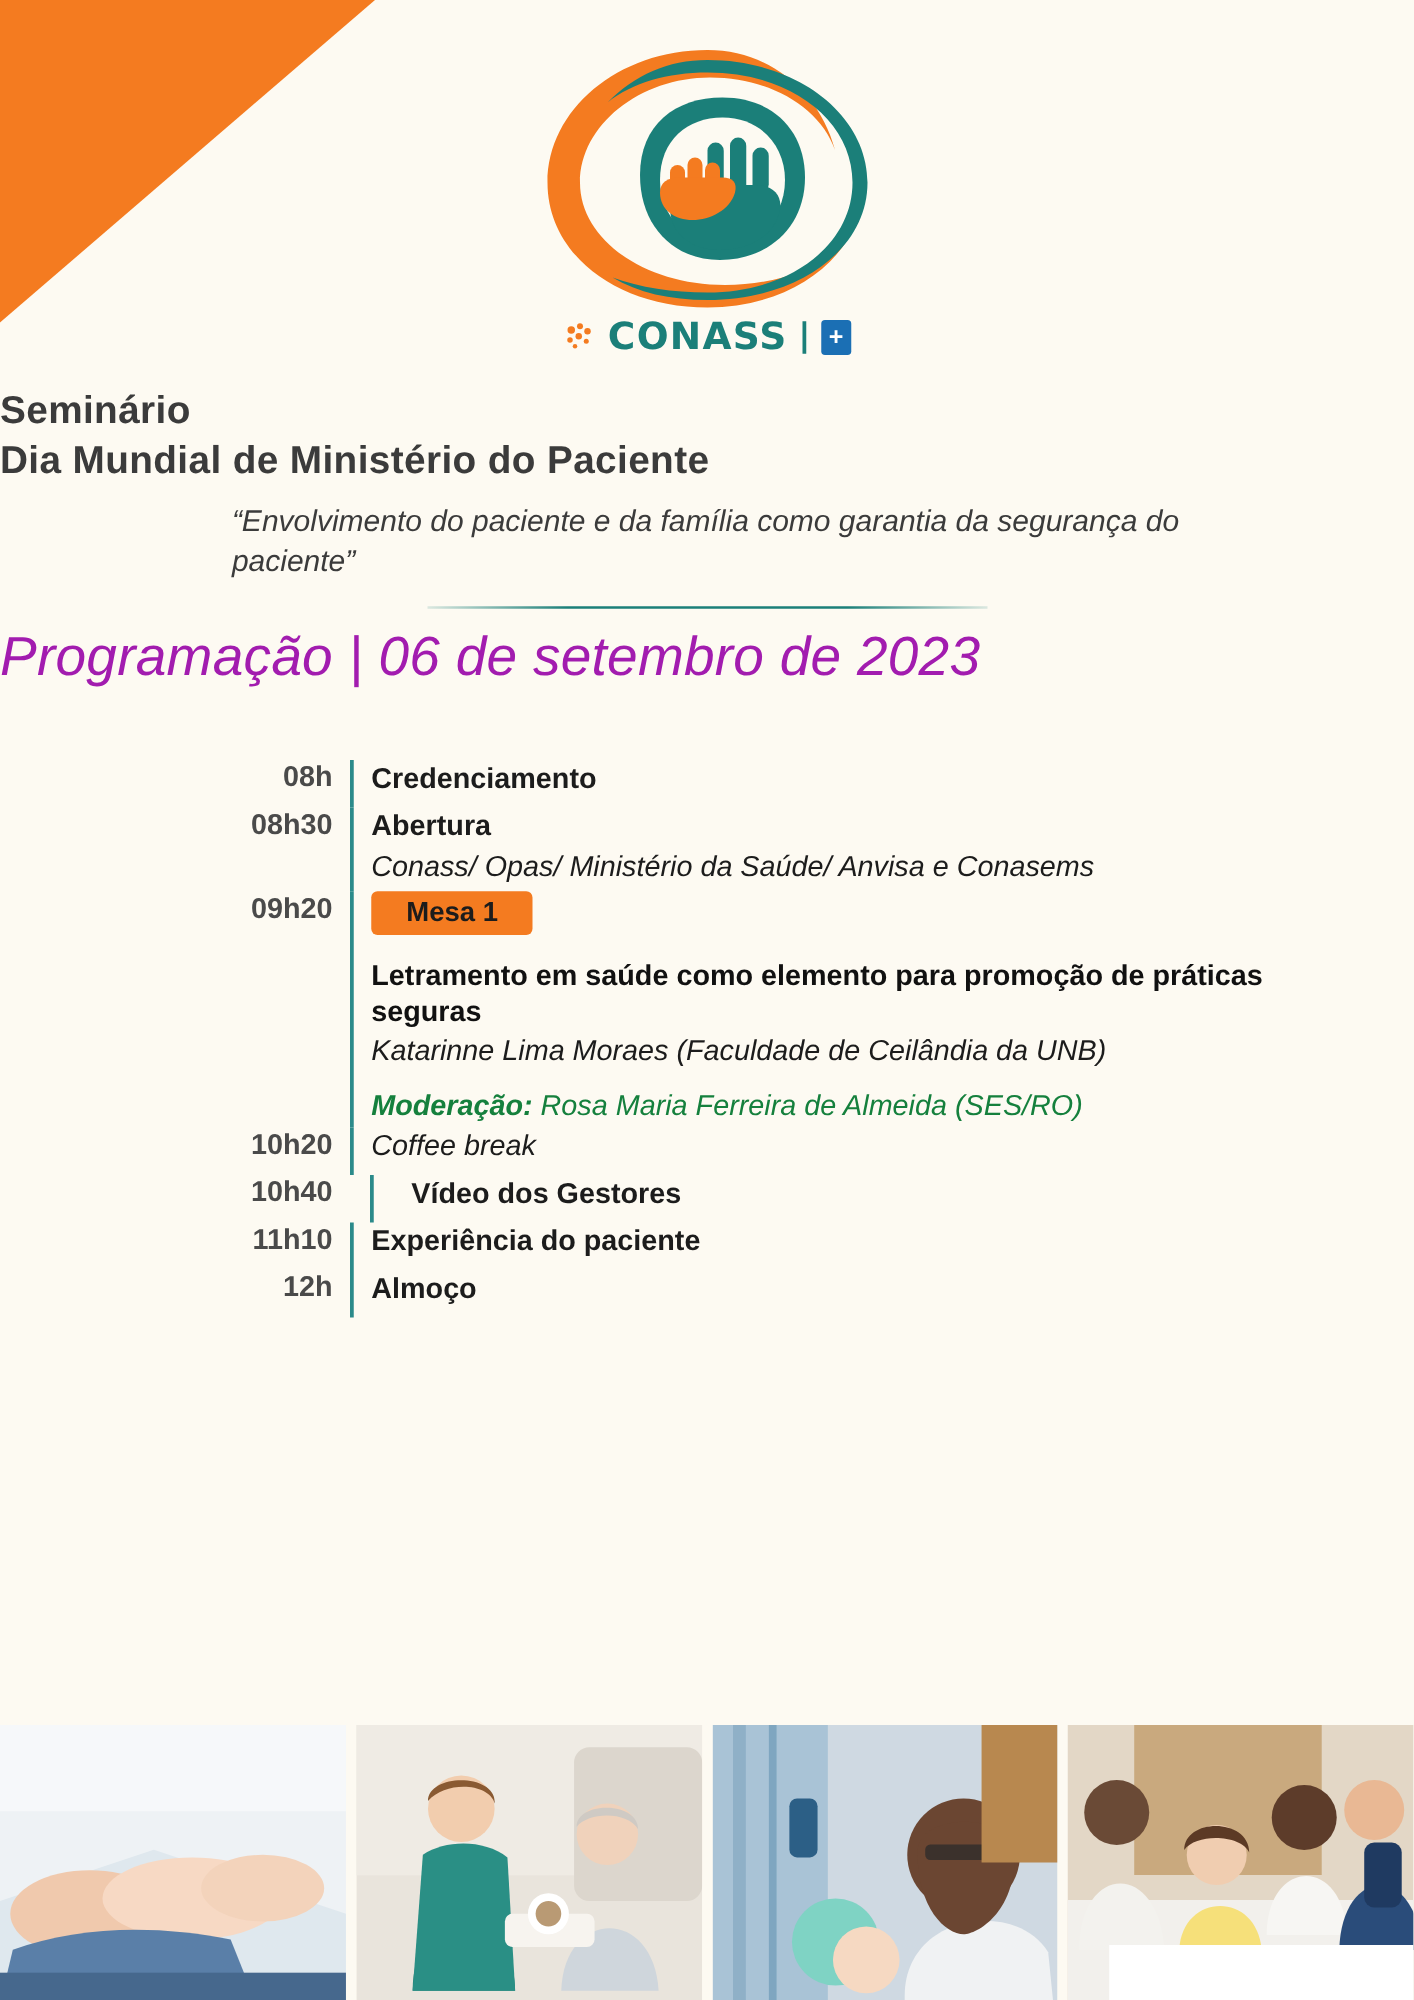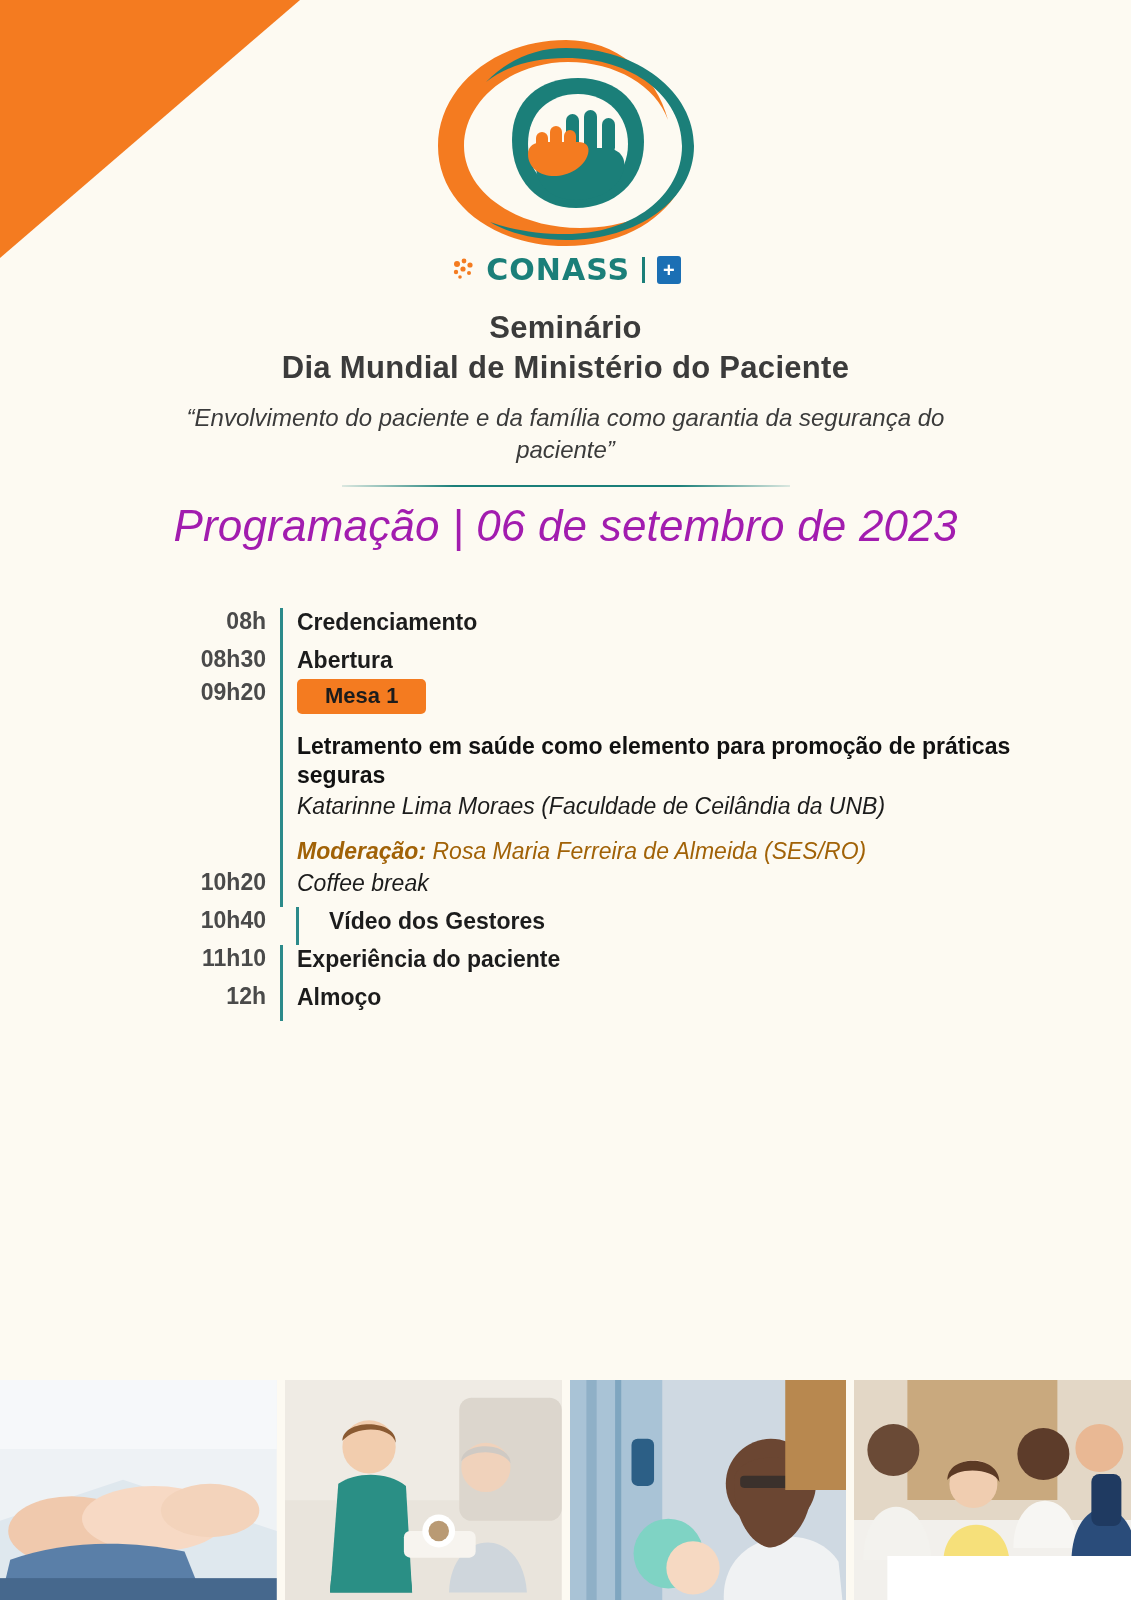--- a/index.html
+++ b/index.html
@@ -56,21 +56,21 @@
     background: #1b6fb4;
     color: #ffffff;
     font-weight: 700;
     font-size: 20px;
     line-height: 1;
     padding: 4px 6px;
     border-radius: 3px;
   }
 
   
-  .titles { position: absolute; top: 310px; left: 0; right: 0; text-align: center; }
+  .titles { position: absolute; top: 310px; left: 0; right: 0; text-align: left; }
   .title-line1 {
     font-size: 31px; font-weight: 700; color: #3b3b3b; letter-spacing: 0.3px;
   }
   .title-line2 {
     font-size: 31px; font-weight: 700; color: #3b3b3b; margin-top: 4px; letter-spacing: 0.3px;
   }
   .subtitle {
     margin: 16px auto 0;
     width: 760px;
     font-size: 24px;
@@ -154,21 +154,21 @@
     font-size: 23px;
     font-style: italic;
     color: #1c1c1c;
     line-height: 1.3;
     margin-top: 2px;
   }
   .moderation {
     margin-top: 16px;
     font-size: 23px;
     font-style: italic;
-    color: #a16207;
+    color: #15803d;
   }
   .moderation b { font-weight: 700; }
 
   .r-cred  { margin-top: 0; }
   .r-abert { margin-top: 38px; }
   .r-mesa  { margin-top: 36px; }
   .r-coffee{ margin-top: 30px; }
   .r-video { margin-top: 24px; gap: 16px; }
   .r-exp   { margin-top: 38px; }
   .r-almoco{ margin-top: 32px; }
@@ -264,20 +264,21 @@
       <div class="content">
         <div class="item-title">Credenciamento</div>
       </div>
     </div>
 
     <div class="row r-abert">
       <div class="time">08h30</div>
       <div class="vbar"></div>
       <div class="content">
         <div class="item-title">Abertura</div>
+        <div class="item-sub">Conass/ Opas/ Ministério da Saúde/ Anvisa e Conasems</div>
       </div>
     </div>
 
     <div class="row r-mesa">
       <div class="time">09h20</div>
       <div class="vbar"></div>
       <div class="content">
         <span class="mesa-badge">Mesa 1</span>
 
         <div class="talk">

